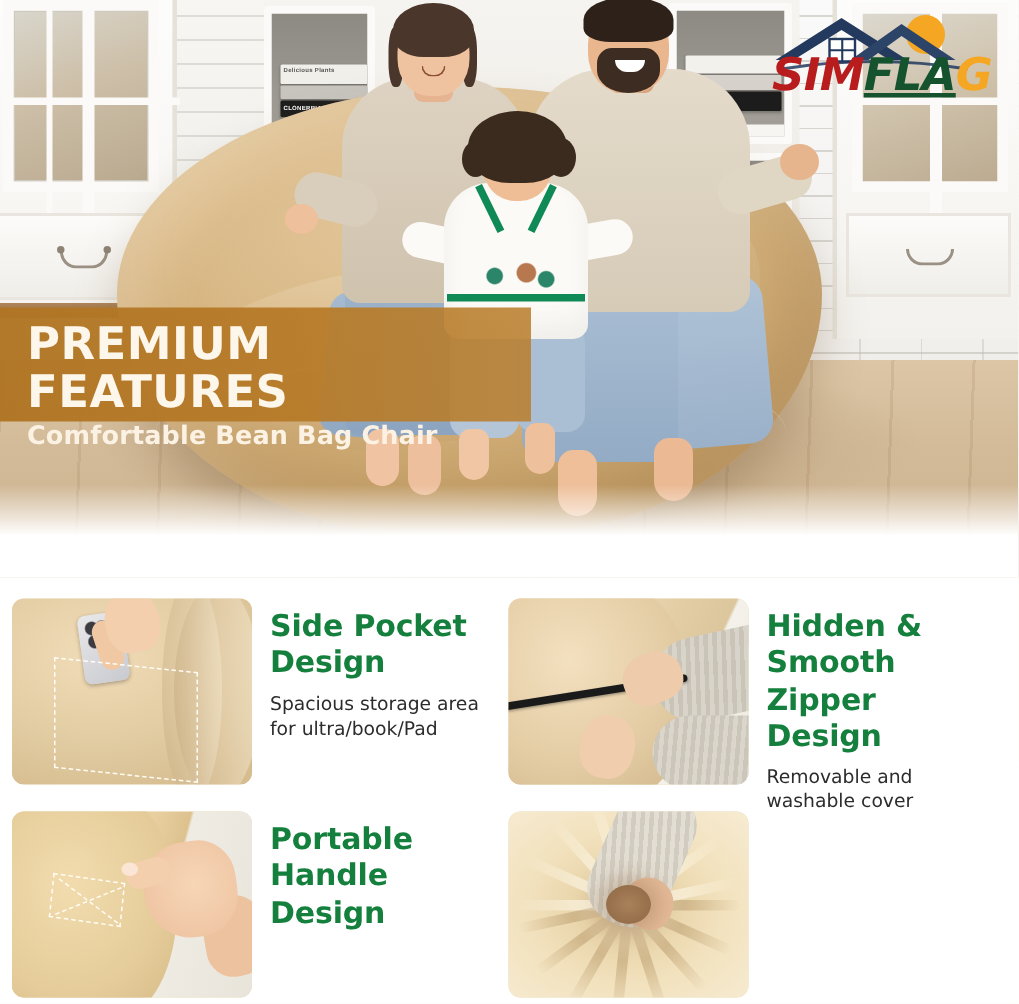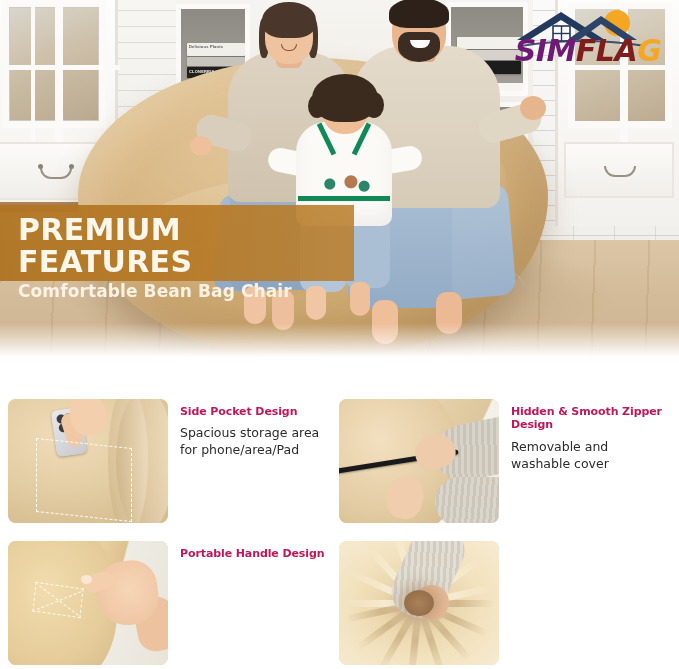--- a/index.html
+++ b/index.html
@@ -305,22 +305,22 @@
   .logo-word {
     position:absolute; left:0; top:30px; width:166px;
     text-align:center;
     font-family:"DejaVu Sans", sans-serif;
     font-size:30px; font-weight:bold;
     font-style:italic;
     letter-spacing:-0.5px;
     line-height:1;
     white-space:nowrap;
   }
-  .logo-word .s1 { color:#701a75; }
-  .logo-word .s2 { color:#7f1d1d; }
+  .logo-word .s1 { color:#b91c1c; }
+  .logo-word .s2 { color:#14532d;text-decoration:underline; }
   .logo-word .s3 { color:#f5a623; }
 
   
   .banner {
     position:absolute; left:0; top:205px;
     width:354px; height:76px;
     background: linear-gradient(90deg, rgba(176,117,36,.97) 0%, rgba(183,123,40,.95) 55%, rgba(186,126,44,.86) 100%);
     z-index:8;
     padding:9px 0 0 18px;
   }
@@ -352,23 +352,23 @@
     width:160px; height:124px;
     border-radius:8px;
     overflow:hidden;
     position:relative;
     flex:0 0 160px;
     margin-top:6px;
     background:#e8d5b4;
   }
   .ftext { padding:12px 8px 0 12px; flex:1; min-width:0; }
   .fheading {
-    color:#be185d;
+    color:#15803d;
     font-family:"DejaVu Sans", sans-serif;
-    font-size:11px; font-weight:bold;
+    font-size:20px; font-weight:bold;
     line-height:1.22;
     letter-spacing:-.1px;
   }
   .fdesc {
     color:#2c2c2c;
     font-family:"DejaVu Sans", sans-serif;
     font-size:12.5px;
     line-height:1.34;
     margin-top:7px;
   }
@@ -689,21 +689,21 @@
           <div class="t1-fold2"></div>
           <div class="t1-phone">
             <div class="t1-cams"></div>
           </div>
           <div class="t1-finger"></div>
           <div class="t1-hand"></div>
           <div class="t1-pocket"></div>
         </div>
         <div class="ftext">
           <div class="fheading">Side Pocket Design</div>
-          <div class="fdesc">Spacious storage area for phone/area/Pad</div>
+          <div class="fdesc">Spacious storage area for ultra/book/Pad</div>
         </div>
       </div>
 
       <div class="fcell">
         <div class="fthumb">
           <div class="t2-bg"></div>
           <div class="t2-cover"></div>
           <div class="t2-arm"></div>
           <div class="t2-arm2"></div>
           <div class="t2-zip"></div>

